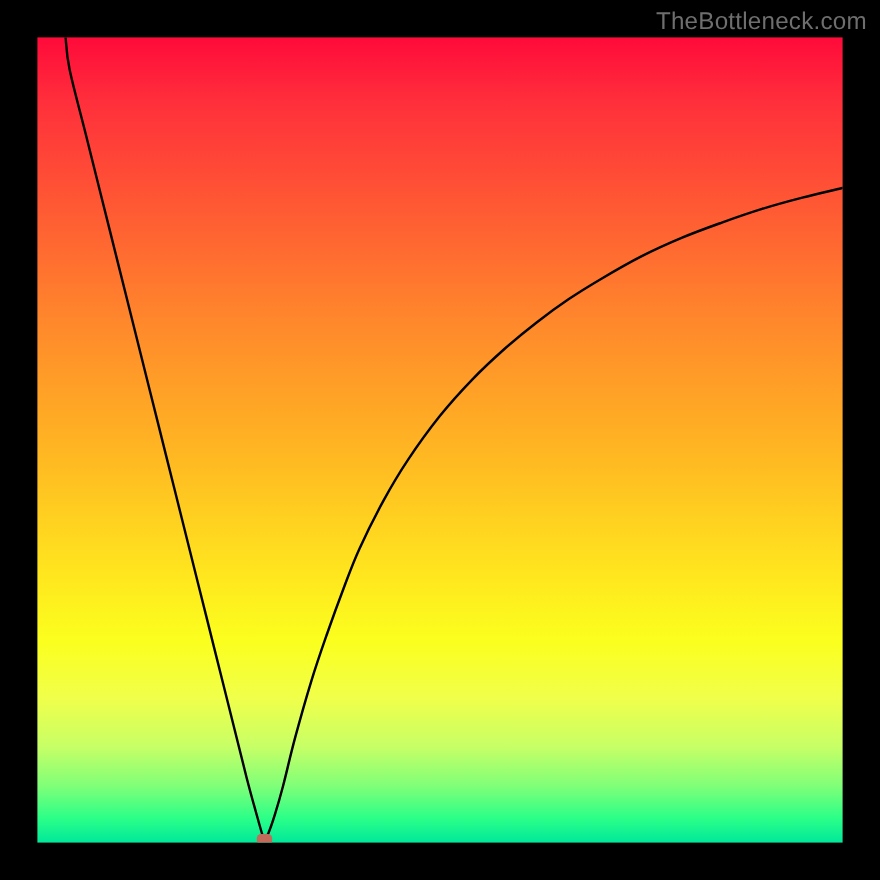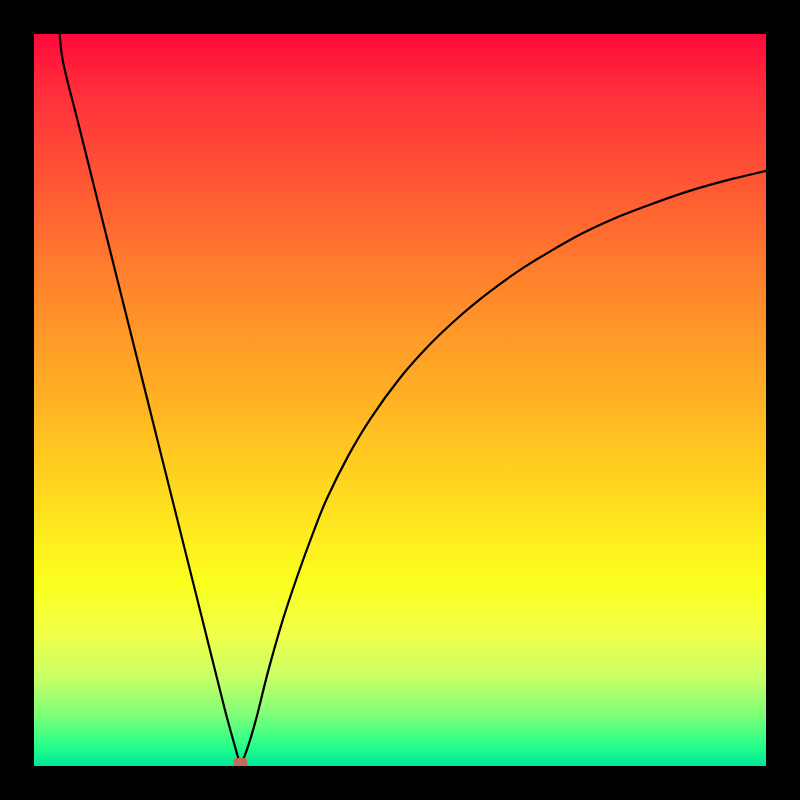--- a/index.html
+++ b/index.html
@@ -72,13 +72,14 @@
 <body>
 
 <div class="frame">
   <div class="plot-area">
     <svg class="curve" viewBox="0 0 732 732" preserveAspectRatio="none">
       <path d="M 25.62 0.00 C 26.28 5.27, 25.99 13.47, 29.28 29.28 C 32.57 45.09, 38.65 66.76, 43.92 87.84 C 49.19 108.92, 53.29 125.32, 58.56 146.40 C 63.83 167.48, 67.93 183.88, 73.20 204.96 C 78.47 226.04, 82.57 242.44, 87.84 263.52 C 93.11 284.60, 97.21 301.00, 102.48 322.08 C 107.75 343.16, 111.85 359.56, 117.12 380.64 C 122.39 401.72, 126.49 418.12, 131.76 439.20 C 137.03 460.28, 141.13 476.68, 146.40 497.76 C 151.67 518.84, 155.77 535.24, 161.04 556.32 C 166.31 577.40, 170.41 593.80, 175.68 614.88 C 180.95 635.96, 185.71 655.65, 190.32 673.44 C 194.93 691.23, 198.66 704.21, 201.30 713.70 C 203.94 723.19, 204.04 723.38, 204.96 726.14 C 205.88 728.91, 206.16 728.54, 206.42 729.07"></path>
       <path d="M 206.42 729.07 C 207.08 728.02, 208.37 727.30, 210.08 723.22 C 211.80 719.13, 213.57 714.02, 215.94 706.38 C 218.31 698.74, 219.97 693.28, 223.26 680.76 C 226.55 668.24, 229.63 653.97, 234.24 636.84 C 238.85 619.71, 243.61 602.73, 248.88 585.60 C 254.15 568.47, 258.25 556.83, 263.52 541.68 C 268.79 526.53, 272.89 515.25, 278.16 501.42 C 283.43 487.59, 286.21 479.31, 292.80 464.82 C 299.39 450.33, 306.85 435.39, 314.76 420.90 C 322.67 406.41, 327.50 398.13, 336.72 384.30 C 345.94 370.47, 355.46 357.22, 366.00 344.04 C 376.54 330.86, 384.74 322.04, 395.28 311.10 C 405.82 300.16, 414.02 292.64, 424.56 283.28 C 435.10 273.93, 443.30 267.30, 453.84 259.13 C 464.38 250.96, 472.58 245.02, 483.12 237.90 C 493.66 230.78, 500.54 226.58, 512.40 219.60 C 524.26 212.62, 535.82 205.82, 549.00 199.10 C 562.18 192.38, 572.42 187.80, 585.60 182.27 C 598.78 176.73, 609.02 173.10, 622.20 168.36 C 635.38 163.62, 645.62 160.00, 658.80 155.92 C 671.98 151.83, 682.22 149.09, 695.40 145.67 C 708.58 142.24, 725.41 138.47, 732.00 136.88"></path>
       <rect class="marker" rx="4" ry="4" width="14" height="10" x="199.42" y="724.07"></rect>
     </svg>
   </div>
+  <div class="watermark">TheBottleneck.com</div>
 </div>
 
 </body></html>

